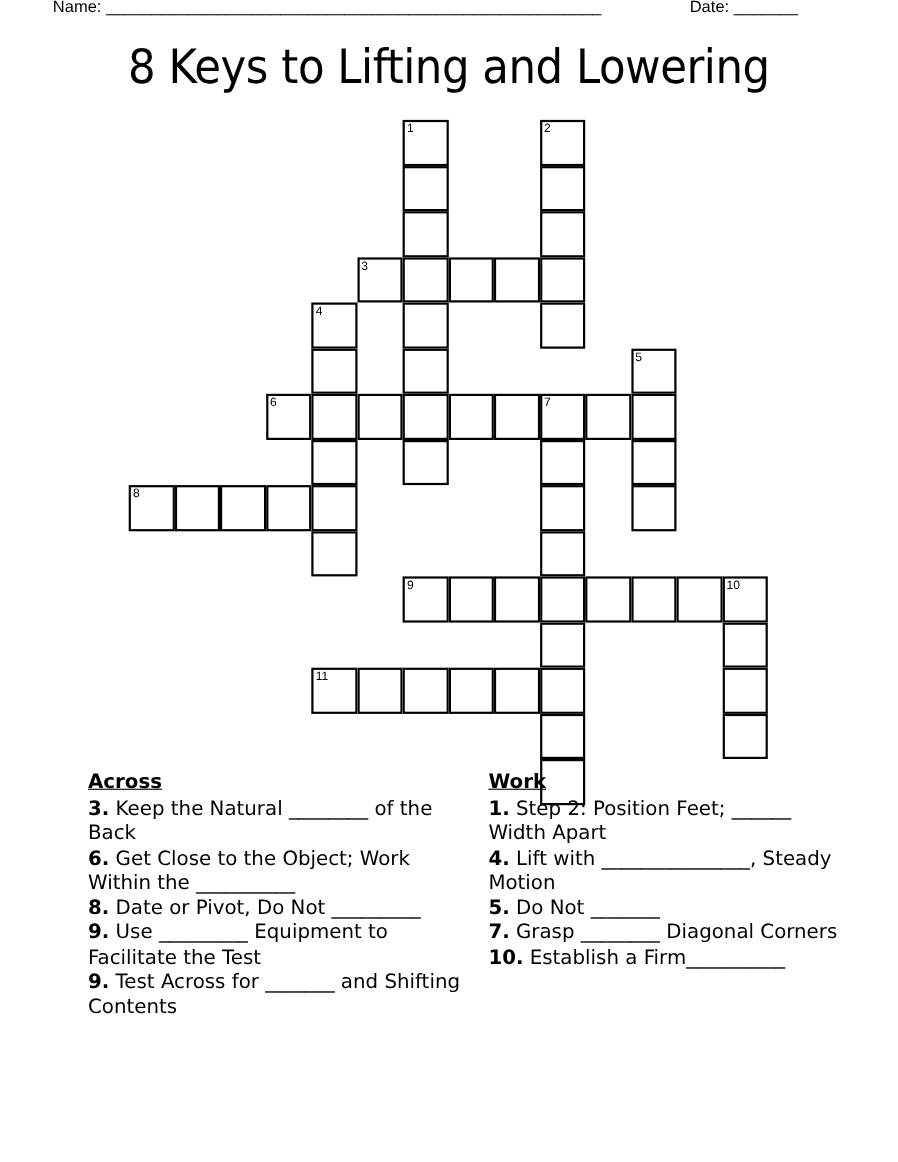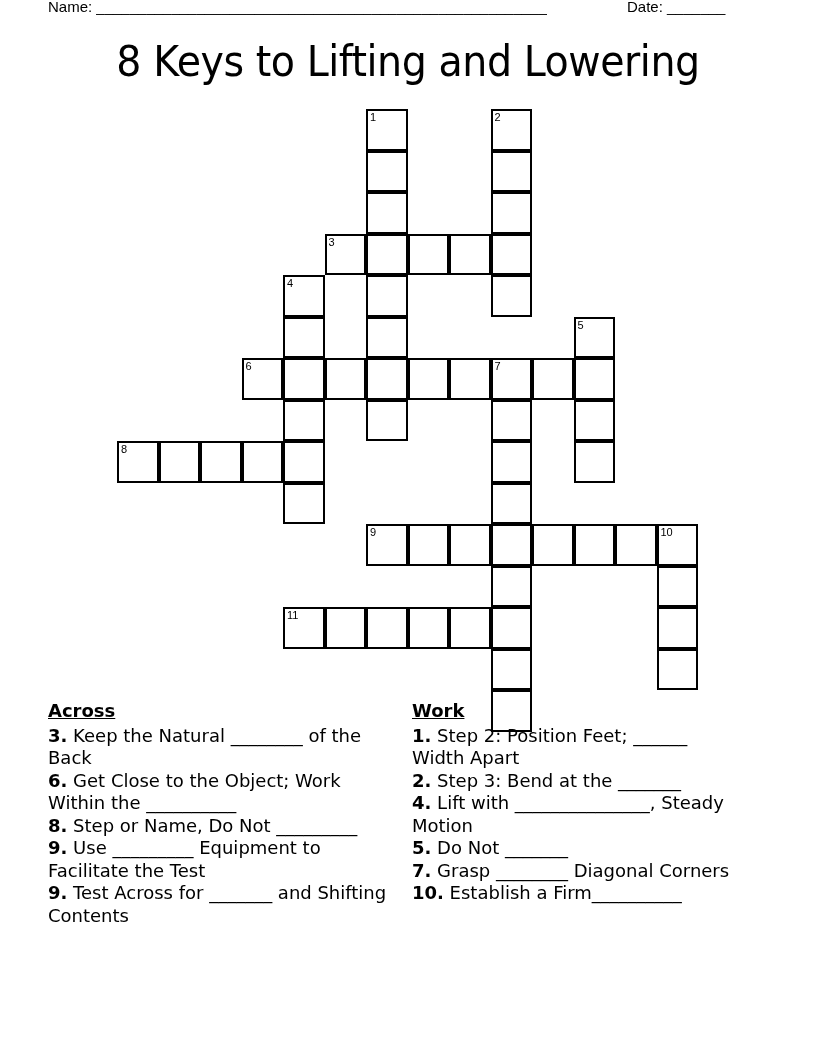--- a/index.html
+++ b/index.html
@@ -8,21 +8,21 @@
     #name-line { left: 48px; }
     #date-line { left: 627px; }
     .title { position: absolute; top: 36px; left: 0; width: 816px; text-align: center;
              font-family: "DejaVu Sans", sans-serif; font-size: 43px; letter-spacing: -0.5px; transform: scaleX(0.92); }
     #grid { position: absolute; left: 0; top: 0; width: 816px; height: 700px; }
     .cell { position: absolute; width: 41.5px; height: 41.5px; box-sizing: border-box;
             border: 2px solid #000; background: #fff; margin-left: -1px; margin-top: -1px; }
     .cell .num { position: absolute; top: 1px; left: 2px; font-family: "Liberation Sans", sans-serif;
                  font-size: 11px; line-height: 11px; }
     .clues { position: absolute; top: 700px; font-family: "DejaVu Sans", sans-serif; font-size: 18px;
-             line-height: 22.5px; transform-origin: 0 0; }
+             line-height: 22.5px; transform-origin: 0 0; margin-left: 32px; }
     #across { left: 48px; width: 340px; }
     #down { left: 412px; width: 320px; }
     .clue-head { font-weight: bold; text-decoration: underline; margin-bottom: 2px; }
     .clue { margin: 0; }
     .clue .cn { font-weight: bold; }
   </style>
 </head>
 <body>
 
 <div id="name-line" class="header-line">Name: ______________________________________________________</div>
@@ -111,26 +111,25 @@
     <div class="cell" style="left: 325.5px; top: 608px;"></div>
     <div class="cell" style="left: 367px; top: 608px;"></div>
     <div class="cell" style="left: 408.5px; top: 608px;"></div>
     <div class="cell" style="left: 450px; top: 608px;"></div>
   </div>
 
 <div id="across" class="clues">
   <div class="clue-head">Across</div>
   <p class="clue"><span class="cn">3.</span><span> Keep the Natural ________ of the Back</span></p>
   <p class="clue"><span class="cn">6.</span><span> Get Close to the Object; Work Within the __________</span></p>
-  <p class="clue"><span class="cn">8.</span><span> Step or Name, Do Not _________</span></p>
+  <p class="clue"><span class="cn">8.</span><span> Date or Pivot, Do Not _________</span></p>
   <p class="clue"><span class="cn">9.</span><span> Use _________ Equipment to Facilitate the Test</span></p>
   <p class="clue"><span class="cn">9.</span><span> Test Across for _______ and Shifting Contents</span></p>
 </div>
 
 <div id="down" class="clues">
   <div class="clue-head">Work</div>
   <p class="clue"><span class="cn">1.</span><span> Step 2: Position Feet; ______ Width Apart</span></p>
-  <p class="clue"><span class="cn">2.</span><span> Step 3: Bend at the _______</span></p>
   <p class="clue"><span class="cn">4.</span><span> Lift with _______________, Steady Motion</span></p>
   <p class="clue"><span class="cn">5.</span><span> Do Not _______</span></p>
   <p class="clue"><span class="cn">7.</span><span> Grasp ________ Diagonal Corners</span></p>
   <p class="clue"><span class="cn">10.</span><span> Establish a Firm__________</span></p>
 </div>
 
 </body></html>

